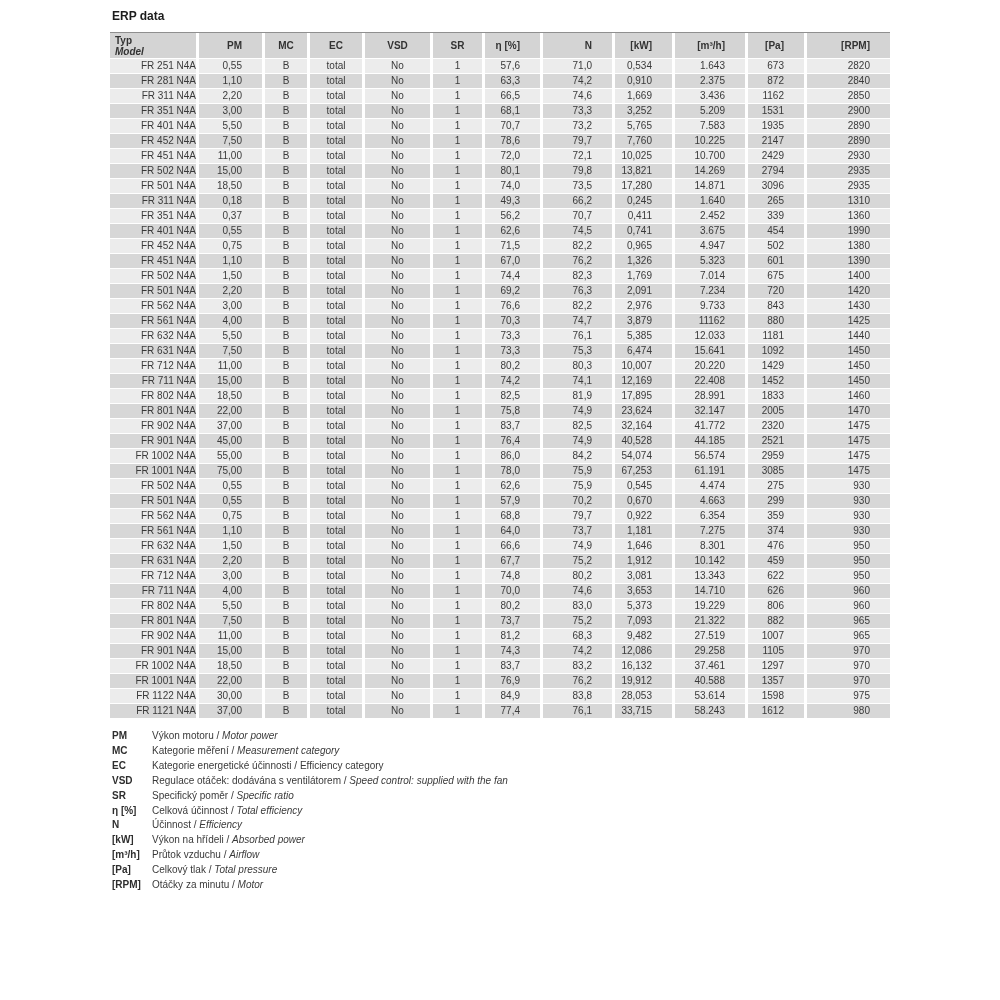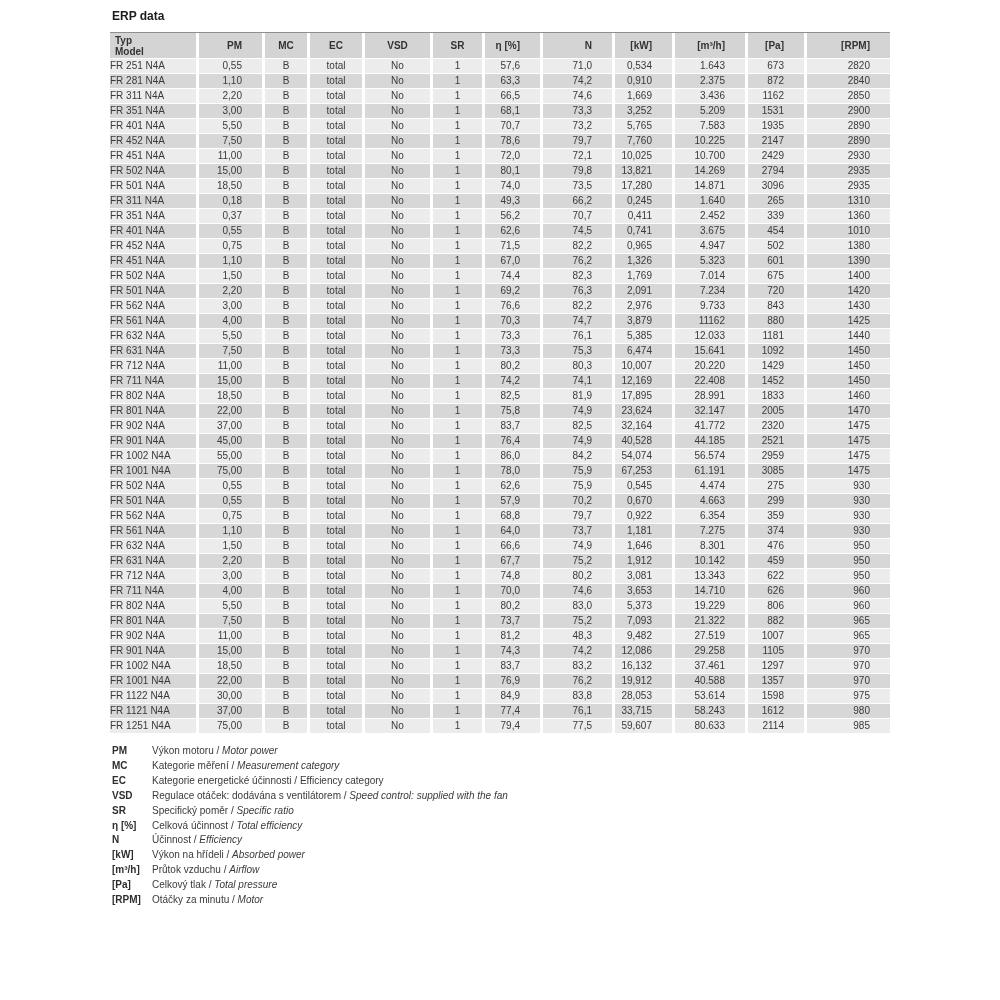--- a/index.html
+++ b/index.html
@@ -14,26 +14,26 @@
   table { width:780px; table-layout:fixed; border-collapse:separate; border-spacing:0;
     font-size:10px; }
   th, td { border-right:3px solid #fff; border-bottom:1px solid #fff;
     overflow:hidden; white-space:nowrap; }
   th:last-child, td:last-child { border-right:none; }
 
   thead th { background:#d4d4d4; height:26px; vertical-align:middle;
     font-weight:bold; text-align:right; padding-right:20px; color:#333; }
   thead th.hc { text-align:center; padding-right:0; }
   thead th.hl { text-align:left; padding-left:5px; padding-right:0; line-height:11px; }
-  .model-line { }
+  .model-line { font-style:italic; }
 
   tbody td { height:14px; line-height:14px; }
   tbody tr:nth-child(odd)  td { background:#ececec; }
   tbody tr:nth-child(even) td { background:#d7d7d7; }
-  td.al { text-align:left;  padding-left:0; }
+  td.al { text-align:right;  padding-left:0; }
   td.ar { text-align:right; padding-right:20px; }
   td.ac { text-align:center; }
 
   .legend { margin-top:10px; }
   .legend-row { display:flex; font-size:10px; line-height:14.9px; }
   .legend-key { width:40px; font-weight:bold; color:#2e2e2e; flex:0 0 40px; }
   .legend-desc { color:#3a3a3a; }
   .en-italic { font-style:italic; }
 </style>
 </head>
@@ -237,21 +237,21 @@
             <td class="ar">0,55</td>
             <td class="ac">B</td>
             <td class="ac">total</td>
             <td class="ac">No</td>
             <td class="ac">1</td>
             <td class="ar">62,6</td>
             <td class="ar">74,5</td>
             <td class="ar">0,741</td>
             <td class="ar">3.675</td>
             <td class="ar">454</td>
-            <td class="ar">1010</td>
+            <td class="ar">1990</td>
           </tr>
           <tr>
             <td class="al">FR 452 N4A</td>
             <td class="ar">0,75</td>
             <td class="ac">B</td>
             <td class="ac">total</td>
             <td class="ac">No</td>
             <td class="ac">1</td>
             <td class="ar">71,5</td>
             <td class="ar">82,2</td>
@@ -611,21 +611,21 @@
             <td class="ar">965</td>
           </tr>
           <tr>
             <td class="al">FR 902 N4A</td>
             <td class="ar">11,00</td>
             <td class="ac">B</td>
             <td class="ac">total</td>
             <td class="ac">No</td>
             <td class="ac">1</td>
             <td class="ar">81,2</td>
-            <td class="ar">48,3</td>
+            <td class="ar">68,3</td>
             <td class="ar">9,482</td>
             <td class="ar">27.519</td>
             <td class="ar">1007</td>
             <td class="ar">965</td>
           </tr>
           <tr>
             <td class="al">FR 901 N4A</td>
             <td class="ar">15,00</td>
             <td class="ac">B</td>
             <td class="ac">total</td>
@@ -687,34 +687,20 @@
             <td class="ac">total</td>
             <td class="ac">No</td>
             <td class="ac">1</td>
             <td class="ar">77,4</td>
             <td class="ar">76,1</td>
             <td class="ar">33,715</td>
             <td class="ar">58.243</td>
             <td class="ar">1612</td>
             <td class="ar">980</td>
           </tr>
-          <tr>
-            <td class="al">FR 1251 N4A</td>
-            <td class="ar">75,00</td>
-            <td class="ac">B</td>
-            <td class="ac">total</td>
-            <td class="ac">No</td>
-            <td class="ac">1</td>
-            <td class="ar">79,4</td>
-            <td class="ar">77,5</td>
-            <td class="ar">59,607</td>
-            <td class="ar">80.633</td>
-            <td class="ar">2114</td>
-            <td class="ar">985</td>
-          </tr>
         </tbody>
     </table>
   </div>
 
   <div class="legend" id="legend">
       <div class="legend-row">
         <span class="legend-key">PM</span>
         <span class="legend-desc"><span>Výkon motoru</span> / <span class="en-italic">Motor power</span></span>
       </div>
       <div class="legend-row">

